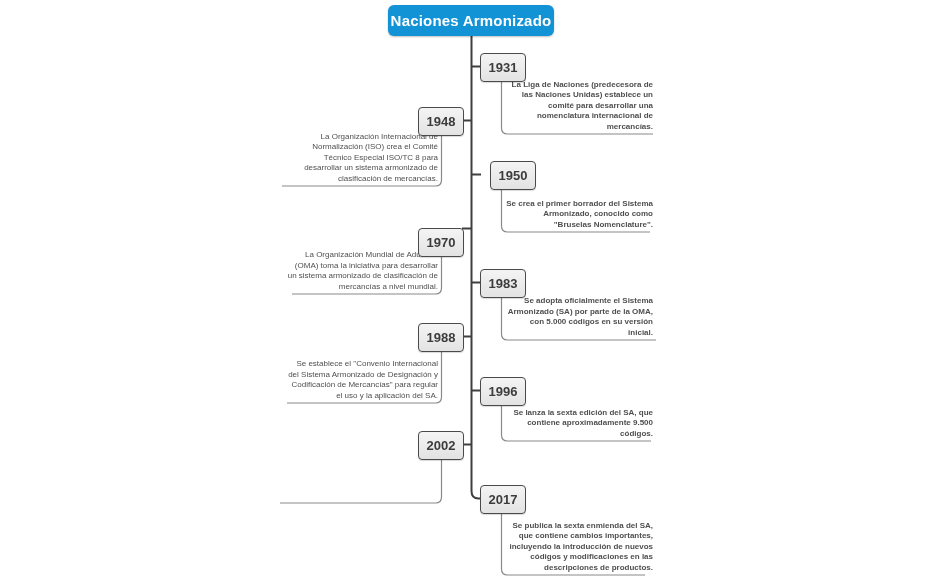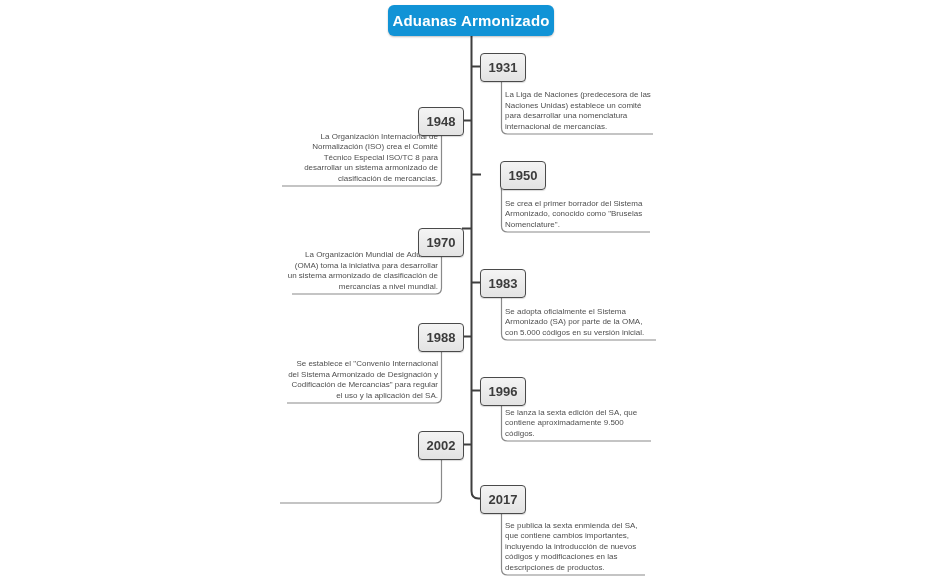--- a/index.html
+++ b/index.html
@@ -20,21 +20,21 @@
     background:linear-gradient(#f4f4f4,#e3e3e3);
     border:1.5px solid #4a4a4a;border-radius:4px;
     display:flex;align-items:center;justify-content:center;
     font-size:13px;font-weight:bold;color:#3c3c3c;
     box-shadow:0 1px 1px rgba(0,0,0,.15);cursor:pointer;
   }
   .desc{
     position:absolute;z-index:1;font-size:8px;line-height:10.5px;color:#4f4f4f;
     cursor:pointer;
   }
-  .desc.right{left:505px;width:148px;text-align:left;}
+  .desc.right{left:505px;width:148px;text-align:right;font-weight:bold;}
   .desc.left{left:284px;width:154px;text-align:right;}
 </style>
 </head>
 <body>
 
 <div id="canvas">
 
   <svg id="lines" width="936" height="580">
 
     <path d="M471.5,36 L471.5,491 Q471.5,498.5 478.5,498.5 L480,498.5" fill="none" stroke="#3f3f3f" stroke-width="2"></path>
@@ -54,29 +54,29 @@
     <path d="M501.5,296 V334 Q501.5,340 507.5,340 H656" fill="none" stroke="#8a8a8a" stroke-width="1.2"></path>
     <path d="M501.5,404 V435 Q501.5,441 507.5,441 H651" fill="none" stroke="#8a8a8a" stroke-width="1.2"></path>
     <path d="M501.5,512 V569 Q501.5,575 507.5,575 H645" fill="none" stroke="#8a8a8a" stroke-width="1.2"></path>
 
     <path d="M441.5,134 V180 Q441.5,186 435.5,186 H282" fill="none" stroke="#8a8a8a" stroke-width="1.2"></path>
     <path d="M441.5,242 V288 Q441.5,294 435.5,294 H292" fill="none" stroke="#8a8a8a" stroke-width="1.2"></path>
     <path d="M441.5,350 V397 Q441.5,403 435.5,403 H287" fill="none" stroke="#8a8a8a" stroke-width="1.2"></path>
     <path d="M441.5,458 V497 Q441.5,503 435.5,503 H280" fill="none" stroke="#8a8a8a" stroke-width="1.2"></path>
   </svg>
 
-  <div class="root-node">Aduanas Armonizado</div>
+  <div class="root-node">Naciones Armonizado</div>
 
   <div class="year-box" style="left:480px;top:53px">1931</div>
   <div class="desc right" style="bottom:448px">La Liga de Naciones (predecesora de las Naciones Unidas) establece un comité para desarrollar una nomenclatura internacional de mercancías.</div>
 
   <div class="year-box" style="left:418px;top:107px">1948</div>
   <div class="desc left" style="bottom:396px">La Organización Internacional de Normalización (ISO) crea el Comité Técnico Especial ISO/TC 8 para desarrollar un sistema armonizado de clasificación de mercancías.</div>
 
-  <div class="year-box" style="left:500px;top:161px">1950</div>
+  <div class="year-box" style="left:490px;top:161px">1950</div>
   <div class="desc right" style="bottom:350px">Se crea el primer borrador del Sistema Armonizado, conocido como "Bruselas Nomenclature".</div>
 
   <div class="year-box" style="left:418px;top:228px">1970</div>
   <div class="desc left" style="bottom:288px">La Organización Mundial de Aduanas (OMA) toma la iniciativa para desarrollar un sistema armonizado de clasificación de mercancías a nivel mundial.</div>
 
   <div class="year-box" style="left:480px;top:269px">1983</div>
   <div class="desc right" style="bottom:242px">Se adopta oficialmente el Sistema Armonizado (SA) por parte de la OMA, con 5.000 códigos en su versión inicial.</div>
 
   <div class="year-box" style="left:418px;top:323px">1988</div>
   <div class="desc left" style="bottom:179px">Se establece el "Convenio Internacional del Sistema Armonizado de Designación y Codificación de Mercancías" para regular el uso y la aplicación del SA.</div>

